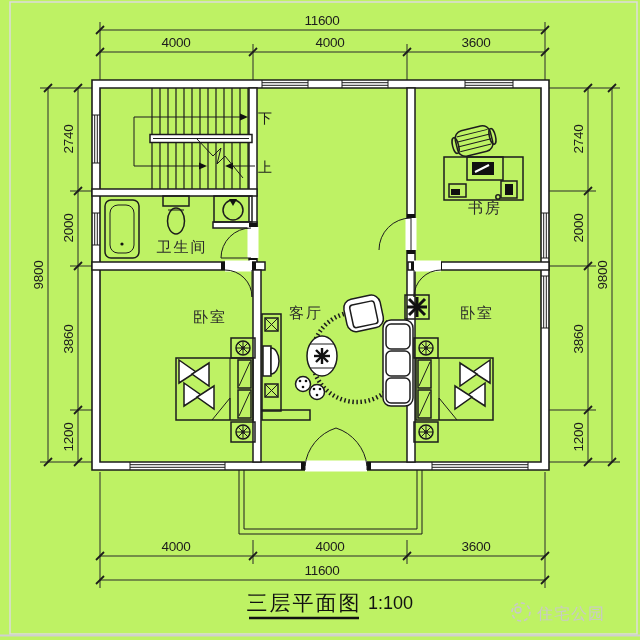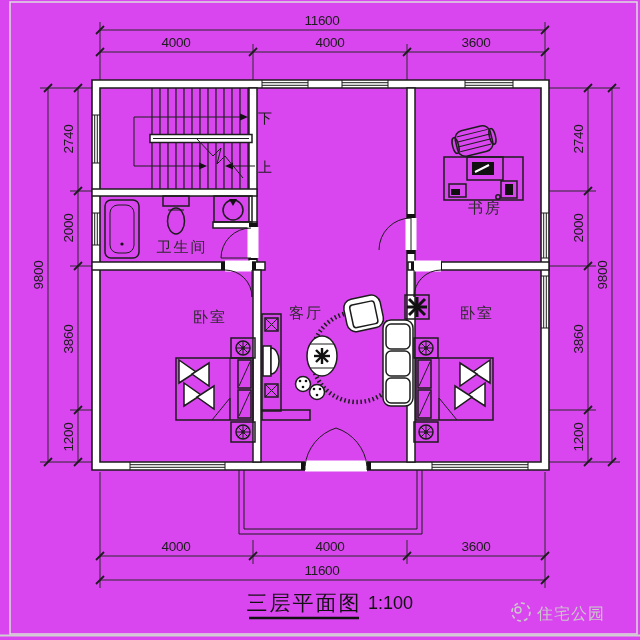--- a/index.html
+++ b/index.html
@@ -1,16 +1,16 @@
 <!DOCTYPE html>
 <html><head>
 <meta charset="utf-8">
 <style>
   html,body{margin:0;padding:0;background:#ffffff;}
-  #canvas{position:relative;width:640px;height:640px;background:#d946ef;overflow:hidden;
+  #canvas{position:relative;width:640px;height:640px;background:#bef264;overflow:hidden;
           font-family:"Liberation Sans", sans-serif;}
   svg text{font-family:"Liberation Sans","DejaVu Sans",sans-serif;fill:#1c1c1c;}
   .dimtxt{font-size:13.5px;letter-spacing:-0.3px;}
   .roomtxt{font-size:15px;letter-spacing:2px;fill:#2a2a2a;}
   .stairtxt{font-size:14px;fill:#1c1c1c;}
   .titletxt{font-size:21px;letter-spacing:2px;fill:#111;}
   .scaletxt{font-size:18px;fill:#111;}
   .wmtxt{font-size:16px;letter-spacing:1px;fill:#c9c9c9;}
   .w{fill:#ffffff;stroke:#1c1c1c;stroke-width:1.5;}
   .ln{stroke:#1c1c1c;stroke-width:1.5;fill:none;}

